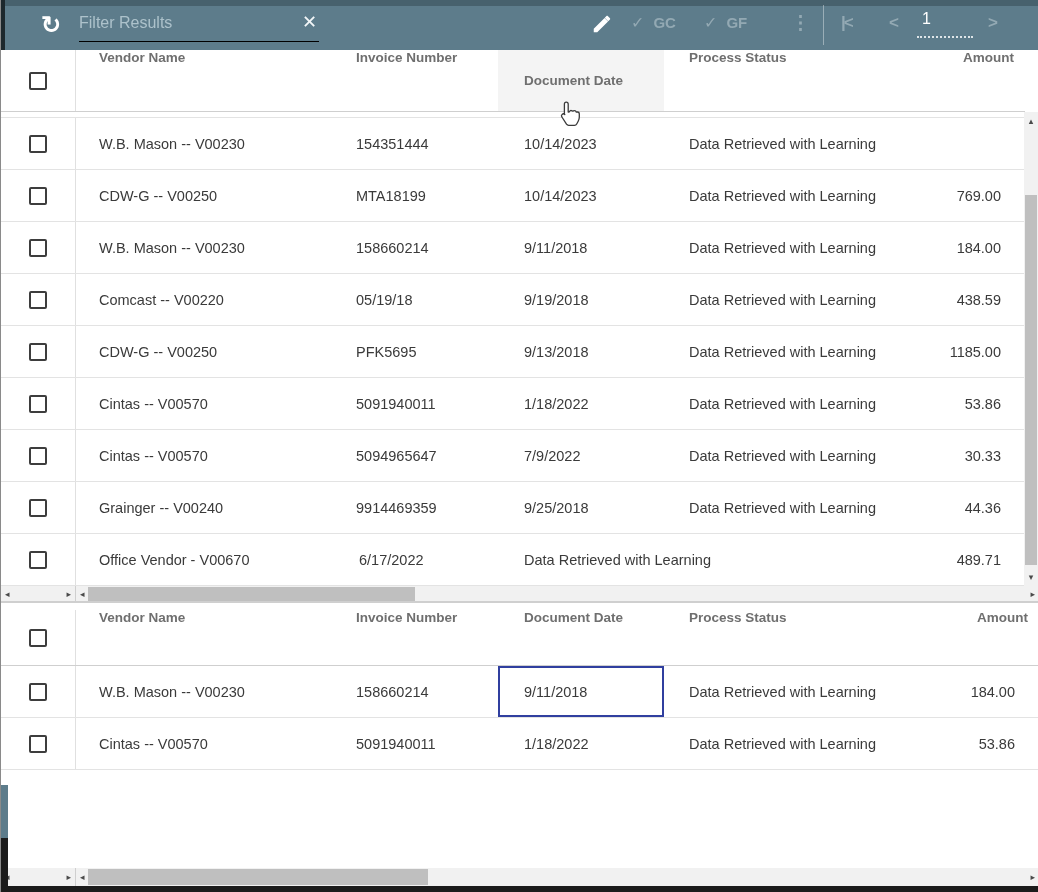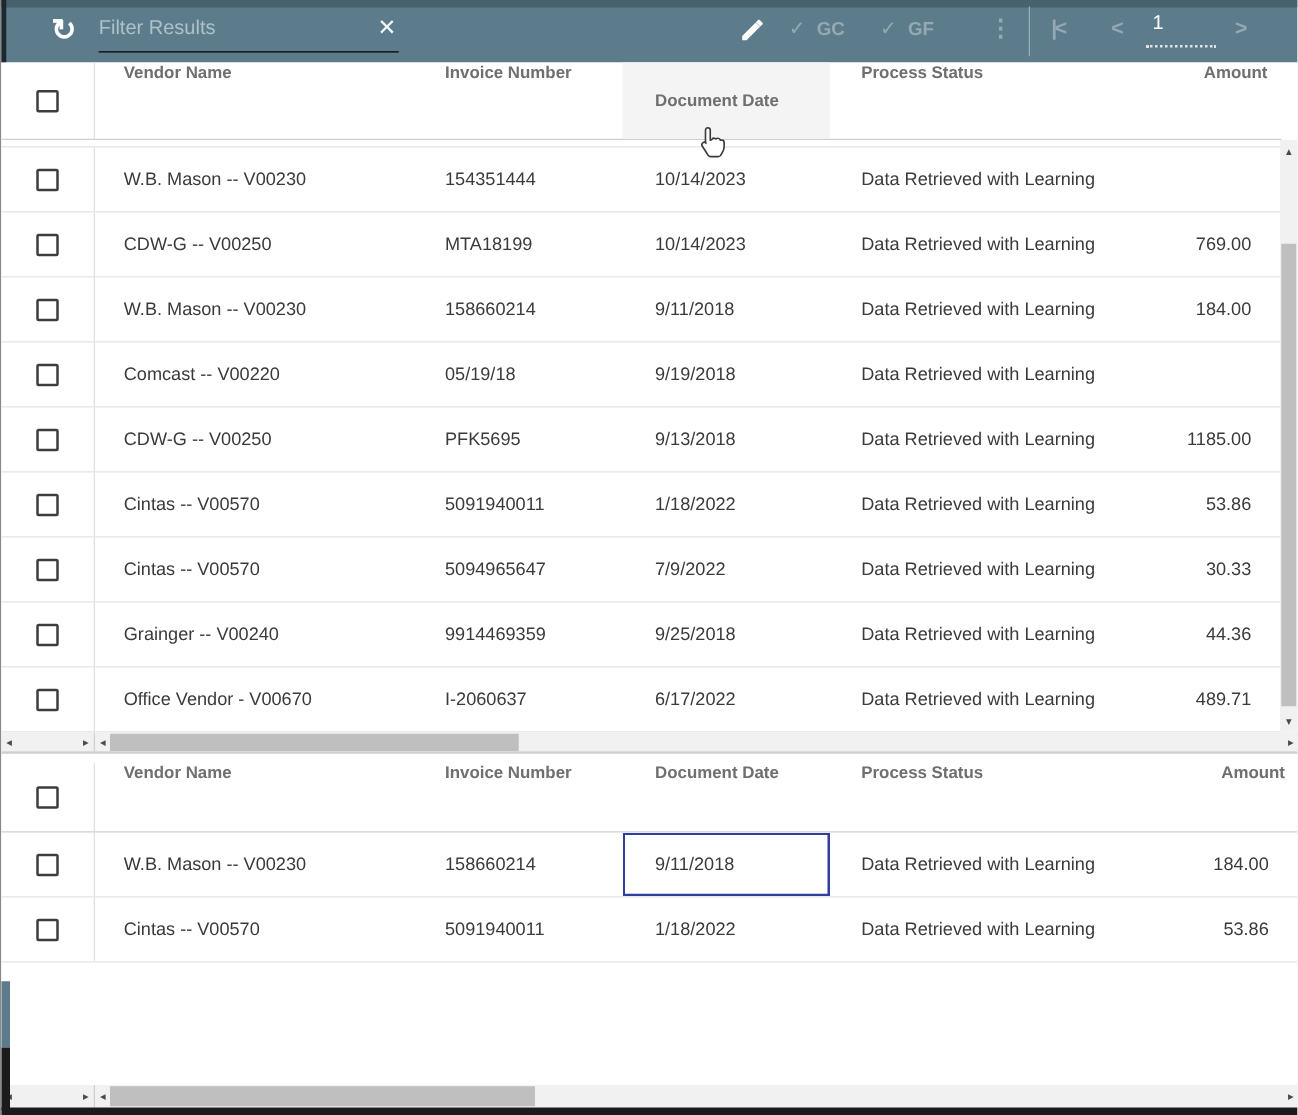--- a/index.html
+++ b/index.html
@@ -152,20 +152,21 @@
           <div class="cell col-amount">184.00</div>
         </div>
         <div class="grow">
           <div class="cell col-check">
             <span class="cb"></span>
           </div>
           <div class="cell col-vendor">Comcast -- V00220</div>
           <div class="cell col-invoice">05/19/18</div>
           <div class="cell col-date">9/19/2018</div>
           <div class="cell col-status">Data Retrieved with Learning</div>
+          <div class="cell col-amount">438.59</div>
         </div>
         <div class="grow">
           <div class="cell col-check">
             <span class="cb"></span>
           </div>
           <div class="cell col-vendor">CDW-G -- V00250</div>
           <div class="cell col-invoice">PFK5695</div>
           <div class="cell col-date">9/13/2018</div>
           <div class="cell col-status">Data Retrieved with Learning</div>
           <div class="cell col-amount">1185.00</div>
@@ -198,21 +199,20 @@
           <div class="cell col-invoice">9914469359</div>
           <div class="cell col-date">9/25/2018</div>
           <div class="cell col-status">Data Retrieved with Learning</div>
           <div class="cell col-amount">44.36</div>
         </div>
         <div class="grow">
           <div class="cell col-check">
             <span class="cb"></span>
           </div>
           <div class="cell col-vendor">Office Vendor - V00670</div>
-          <div class="cell col-invoice">I-2060637</div>
           <div class="cell col-date">6/17/2022</div>
           <div class="cell col-status">Data Retrieved with Learning</div>
           <div class="cell col-amount">489.71</div>
         </div>
       </div>
   </div>
 
   <div class="vscroll">
     <span class="arr up">▴</span>
     <div class="vs-thumb"></div>

